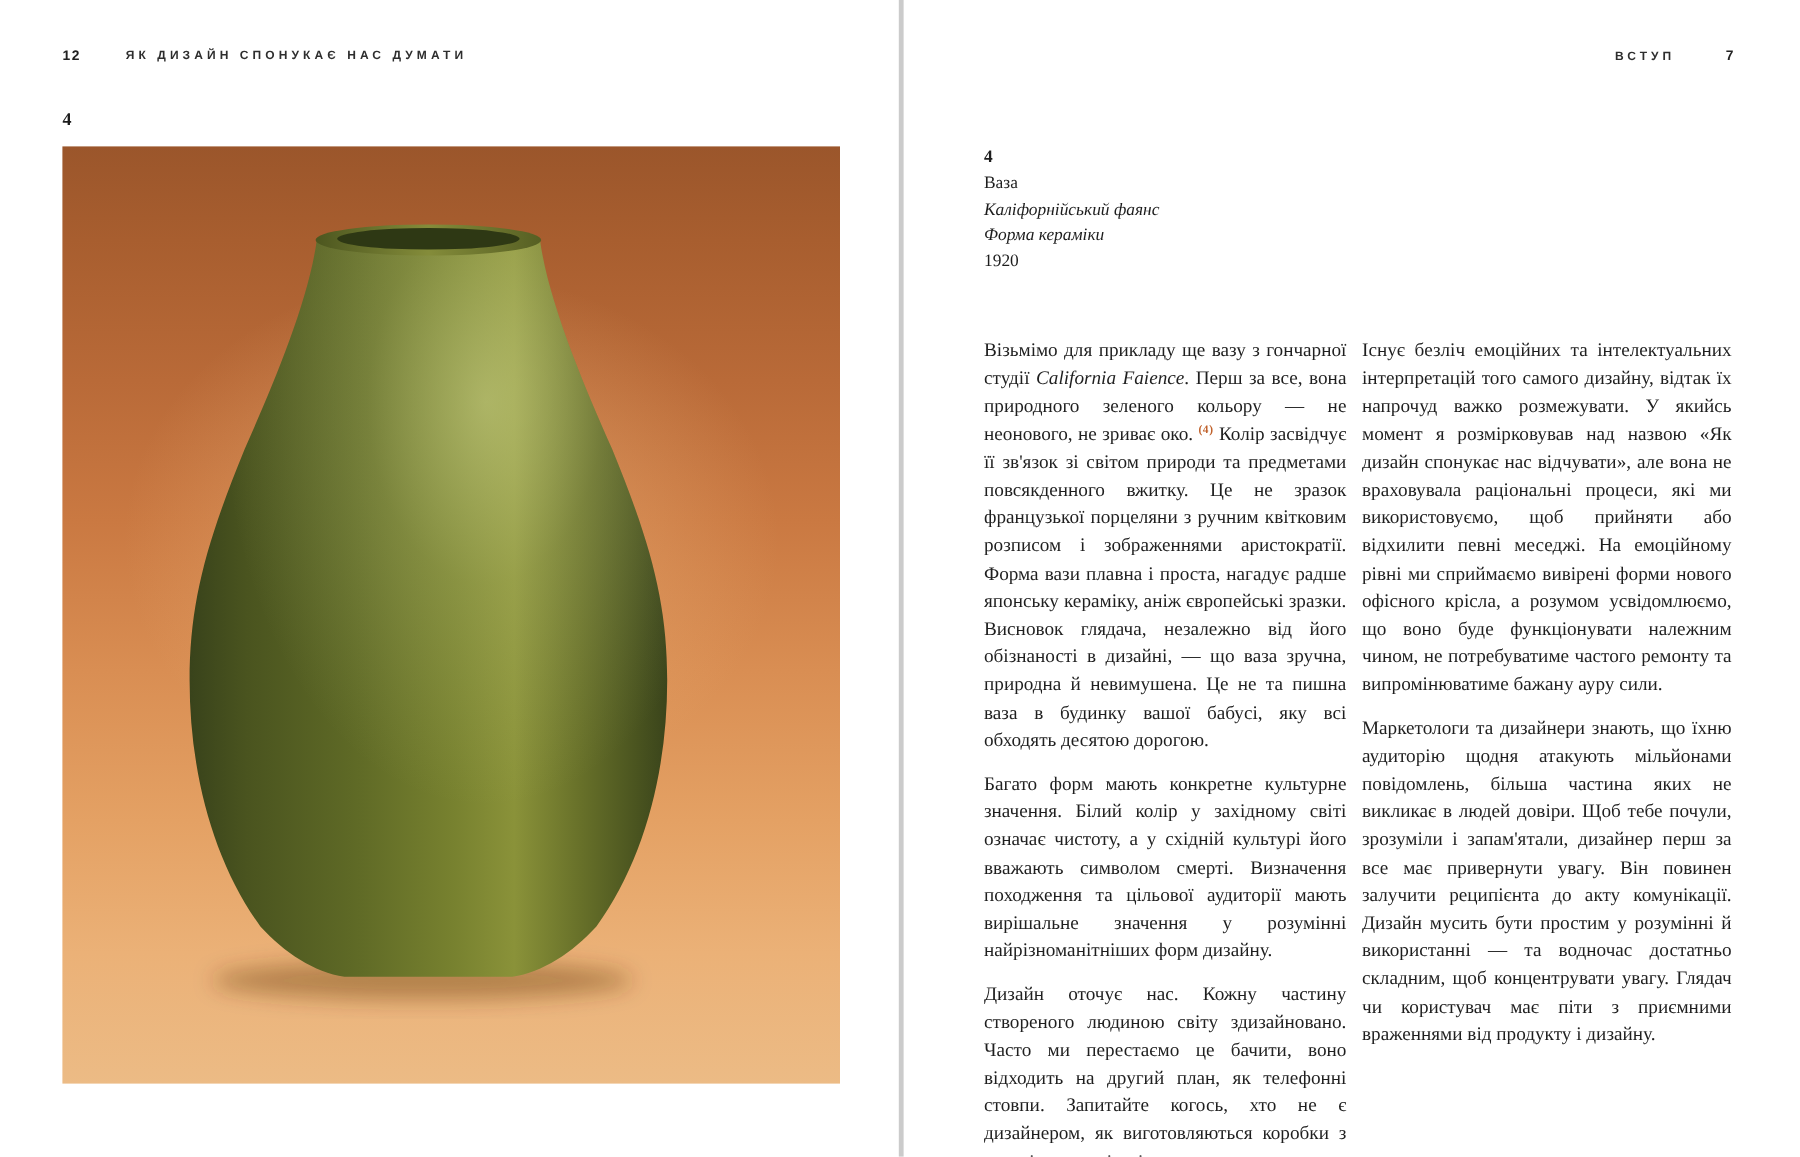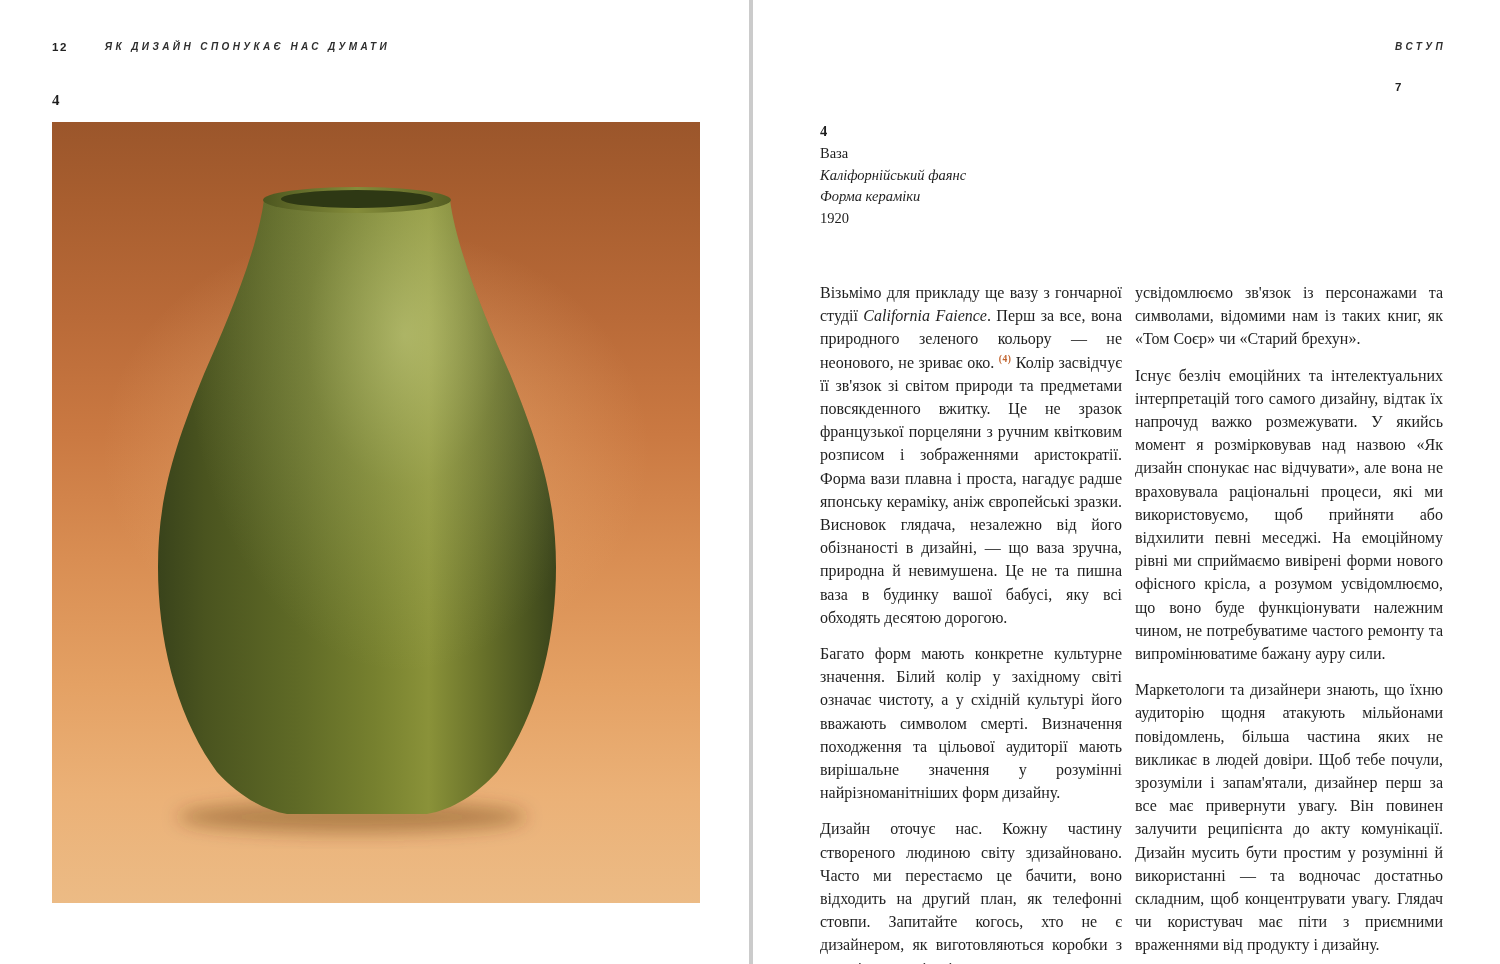--- a/index.html
+++ b/index.html
@@ -3,24 +3,24 @@
 <meta charset="utf-8">
 <style>
   * { margin:0; padding:0; box-sizing:border-box; }
   html,body { width:1500px; height:964px; background:#ffffff; overflow:hidden; }
   body { position:relative; font-family:"Liberation Serif", serif; color:#1f1f1f; }
 
   .divider { position:absolute; left:749px; top:0; width:4px; height:964px; background:#cbcbcb; }
 
   .header-left { position:absolute; left:52px; top:41px; display:flex; gap:37px; align-items:flex-start;
                  font-family:"Liberation Sans", sans-serif; }
-  .header-right { position:absolute; right:54px; top:41px; display:flex; gap:29px; align-items:baseline;
-                  font-family:"Liberation Sans", sans-serif;flex-direction:column; }
+  .header-right { position:absolute; right:54px; top:41px; display:flex; gap:42px; align-items:baseline;
+                  font-family:"Liberation Sans", sans-serif; }
   .pagenum { font-size:11.5px; font-weight:bold; letter-spacing:1.5px; color:#222; }
-  .running-head { font-size:10px; font-weight:bold; letter-spacing:3.4px; text-transform:uppercase; color:#2e2e2e;font-style:italic; }
+  .running-head { font-size:10px; font-weight:bold; letter-spacing:3.4px; text-transform:uppercase; color:#2e2e2e; }
 
   .fig-num-left { position:absolute; left:52px; top:92px; font-size:15px; font-weight:bold; color:#1c1c1c; }
 
   .photo { position:absolute; left:52px; top:122px; width:648px; height:781px; overflow:hidden;
     background:
       radial-gradient(ellipse 62% 42% at 50% 42%, rgba(242,188,128,0.55) 0%, rgba(242,188,128,0) 68%),
       linear-gradient(180deg, #9b562b 0%, #a85e2f 10%, #b96a38 25%, #ca7942 40%, #d98e53 56%, #e4a164 72%, #ebb177 86%, #ecbb85 100%);
   }
   .photo svg { display:block; width:100%; height:100%; }
 
@@ -119,17 +119,16 @@
 </div>
 
 <div class="col col1">
   <p><span>Візьмімо для прикладу ще вазу з гончарної студії </span><em>California Faience</em><span>. Перш за все, вона природного зеленого кольору — не неонового, не зриває око. </span><sup class="fn">(4)</sup><span> Колір засвідчує її зв'язок зі світом природи та предметами повсякденного вжитку. Це не зразок французької порцеляни з ручним квітковим розписом і зображеннями аристократії. Форма вази плавна і проста, нагадує радше японську кераміку, аніж європейські зразки. Висновок глядача, незалежно від його обізнаності в дизайні, — що ваза зручна, природна й невимушена. Це не та пишна ваза в будинку вашої бабусі, яку всі обходять десятою дорогою.</span></p>
   <p>Багато форм мають конкретне культурне значення. Білий колір у західному світі означає чистоту, а у східній культурі його вважають символом смерті. Визначення походження та цільової аудиторії мають вирішальне значення у розумінні найрізноманітніших форм дизайну.</p>
   <p>Дизайн оточує нас. Кожну частину створеного людиною світу здизайновано. Часто ми перестаємо це бачити, воно відходить на другий план, як телефонні стовпи. Запитайте когось, хто не є дизайнером, як виготовляються коробки з пластівцями, і він припустить, що це робить велетенська машина, яка викадає з себе готові коробки.</p>
 
 </div>
 
 <div class="col col2">
-  <p>усвідомлюємо зв'язок із персонажами та символами, відомими нам із таких книг, як «Том Соєр» чи «Старий брехун».</p>
   <p>Існує безліч емоційних та інтелектуальних інтерпретацій того самого дизайну, відтак їх напрочуд важко розмежувати. У якийсь момент я розмірковував над назвою «Як дизайн спонукає нас відчувати», але вона не враховувала раціональні процеси, які ми використовуємо, щоб прийняти або відхилити певні меседжі. На емоційному рівні ми сприймаємо вивірені форми нового офісного крісла, а розумом усвідомлюємо, що воно буде функціонувати належним чином, не потребуватиме частого ремонту та випромінюватиме бажану ауру сили.</p>
   <p>Маркетологи та дизайнери знають, що їхню аудиторію щодня атакують мільйонами повідомлень, більша частина яких не викликає в людей довіри. Щоб тебе почули, зрозуміли і запам'ятали, дизайнер перш за все має привернути увагу. Він повинен залучити реципієнта до акту комунікації. Дизайн мусить бути простим у розумінні й використанні — та водночас достатньо складним, щоб концентрувати увагу. Глядач чи користувач має піти з приємними враженнями від продукту і дизайну.</p>
 
 </div>
 
 </body></html>

